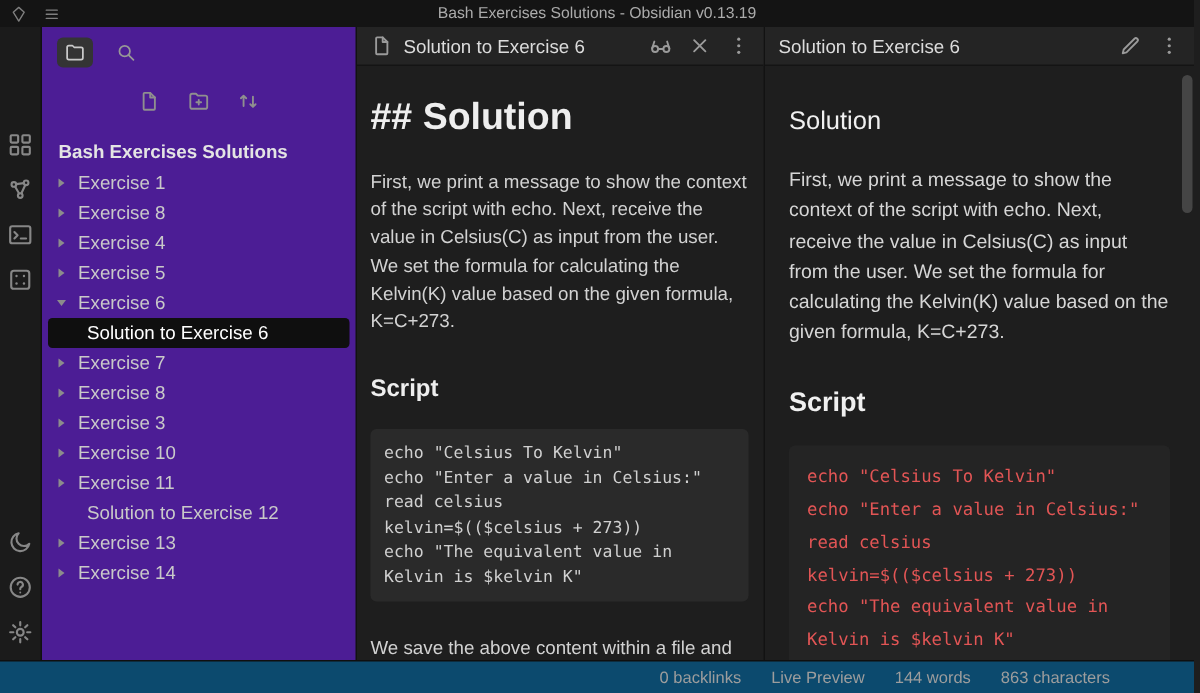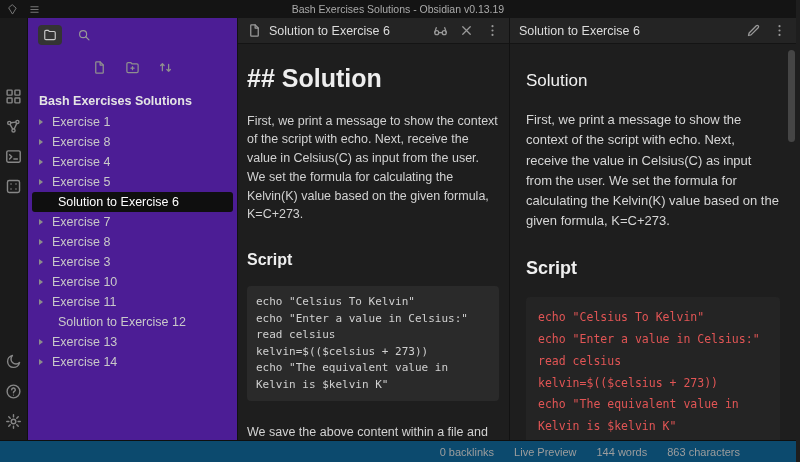--- a/index.html
+++ b/index.html
@@ -213,20 +213,26 @@
               <i></i>
             </span>
             <span class="lbl">Exercise 4</span>
           </div>
         <div class="tree-row">
             <span class="chev">
               <i></i>
             </span>
             <span class="lbl">Exercise 5</span>
           </div>
+        <div class="tree-row open">
+            <span class="chev">
+              <i></i>
+            </span>
+            <span class="lbl">Exercise 6</span>
+          </div>
         <div class="tree-row file selected">
             <span class="lbl">Solution to Exercise 6</span>
           </div>
         <div class="tree-row">
             <span class="chev">
               <i></i>
             </span>
             <span class="lbl">Exercise 7</span>
           </div>
         <div class="tree-row">

